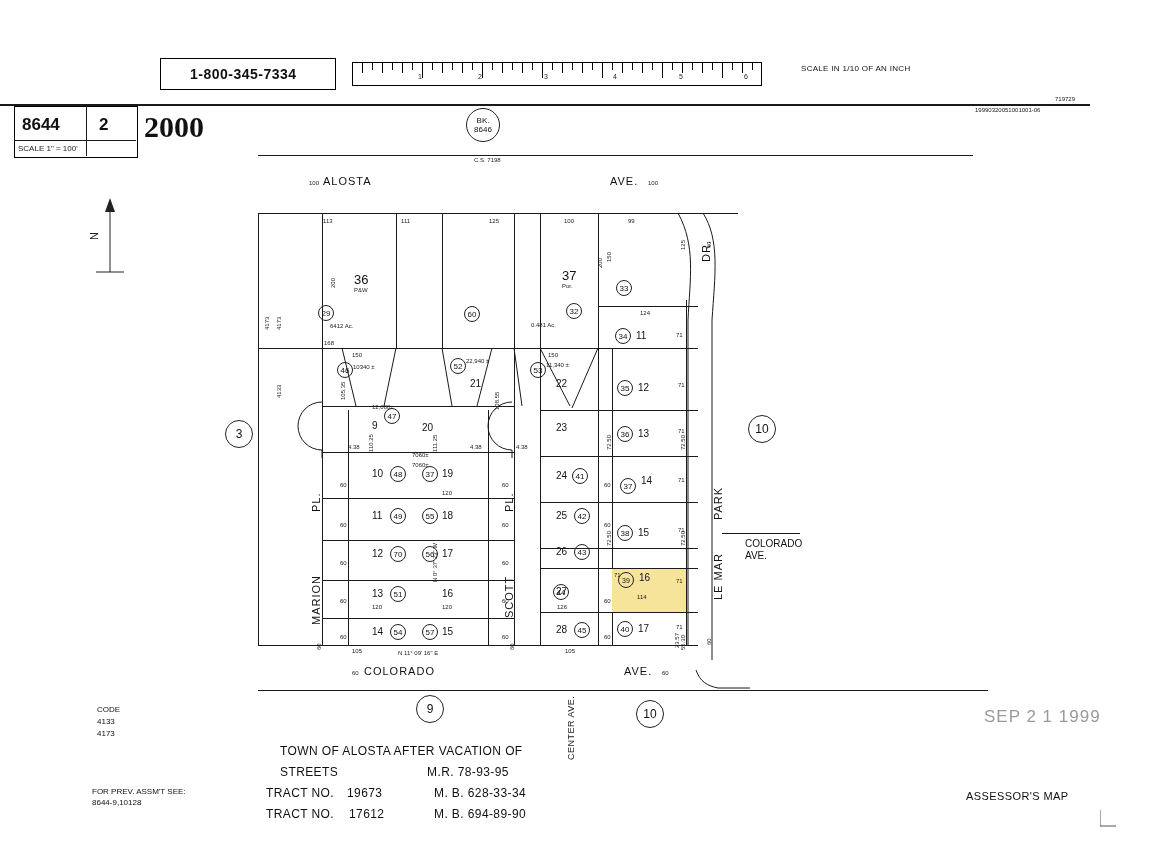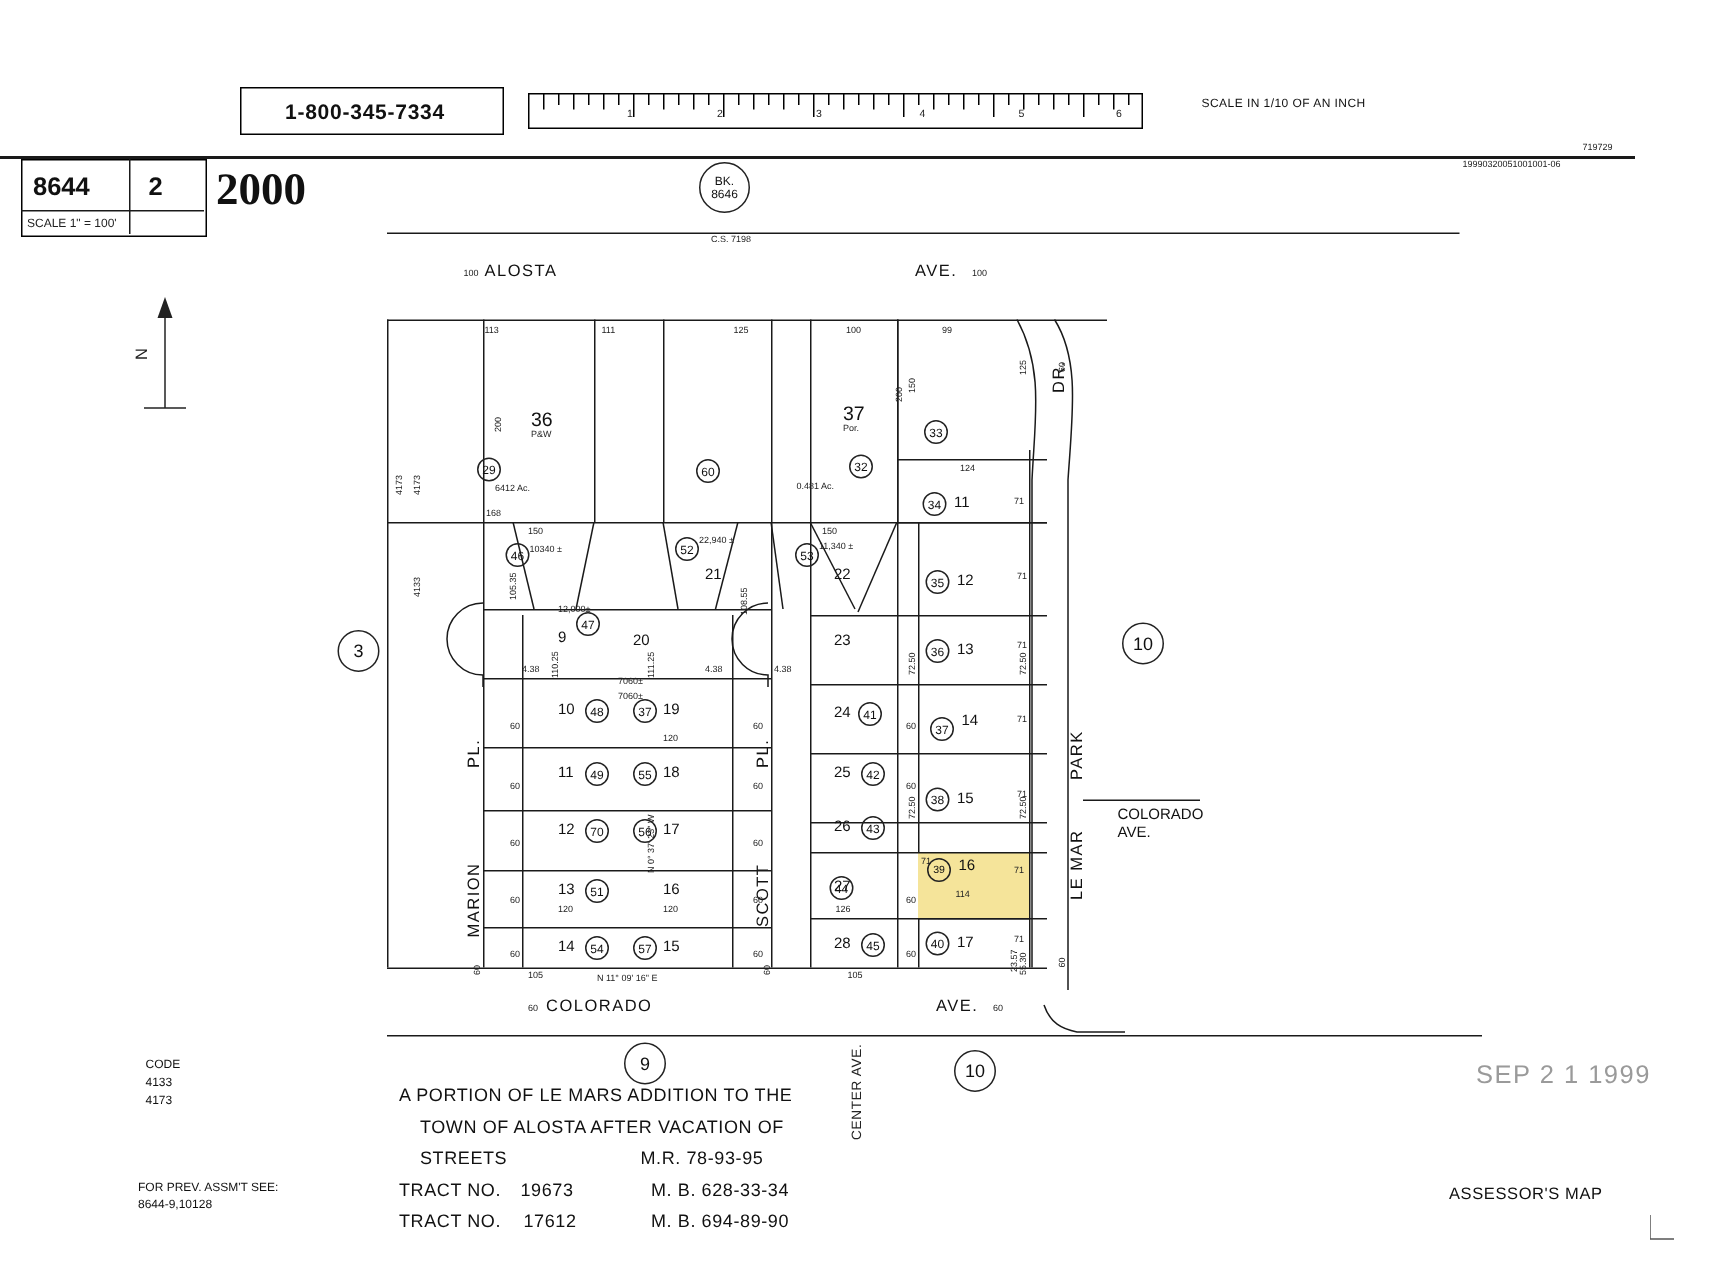--- a/index.html
+++ b/index.html
@@ -382,21 +382,20 @@
   <div class="abs tiny6" style="left:470px;top:444px;">4.38</div>
   <div class="abs tiny6" style="left:516px;top:444px;">4.38</div>
   <div class="abs tiny6 rot90" style="left:432px;top:582px;">N 0° 37' 23" W</div>
 
   <div class="abs footsm" style="left:97px;top:704px;">CODE</div>
   <div class="abs footsm" style="left:97px;top:716px;">4133</div>
   <div class="abs footsm" style="left:97px;top:728px;">4173</div>
   <div class="abs footsm" style="left:92px;top:786px;">FOR PREV. ASSM'T SEE:</div>
   <div class="abs footsm" style="left:92px;top:797px;">8644-9,10128</div>
 
-  <div class="abs footer" style="left:266px;top:720px;">A PORTION OF LE MARS ADDITION TO THE</div>
   <div class="abs footer" style="left:280px;top:741px;">TOWN OF ALOSTA AFTER VACATION OF</div>
   <div class="abs footer" style="left:280px;top:762px;">STREETS</div>
   <div class="abs footer" style="left:427px;top:762px;">M.R. 78-93-95</div>
   <div class="abs footer" style="left:266px;top:783px;">TRACT  NO.</div>
   <div class="abs footer" style="left:347px;top:783px;">19673</div>
   <div class="abs footer" style="left:434px;top:783px;">M. B. 628-33-34</div>
   <div class="abs footer" style="left:266px;top:804px;">TRACT  NO.</div>
   <div class="abs footer" style="left:349px;top:804px;">17612</div>
   <div class="abs footer" style="left:434px;top:804px;">M. B. 694-89-90</div>
 

